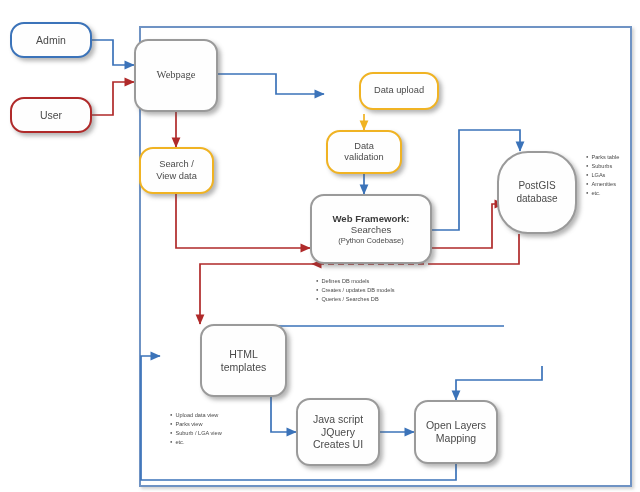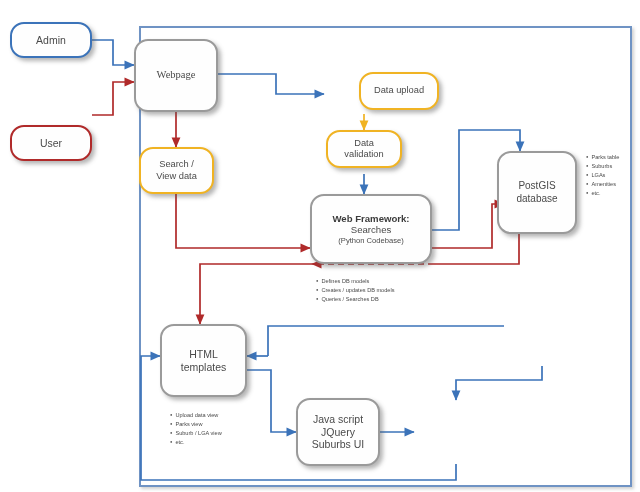--- a/index.html
+++ b/index.html
@@ -19,25 +19,25 @@
   .n-yellow{border:2.6px solid #f0b323;}
   .n-gray{border:2.2px solid #9a9a9a;}
 
   .bullets{position:absolute;color:#4a4a4a;font-size:5.6px;line-height:1.62;}
   .bullets div{white-space:nowrap;}
   .bullets div::before{content:"\25CF";font-size:4px;vertical-align:middle;margin-right:3px;color:#4a4a4a;}
 
   .t-admin,.t-user{font-size:10.5px;}
   .t-web{font-size:10.5px;font-family:Liberation Serif, serif;}
   .t-yellowbox{font-size:9.3px;}
-  .t-pg{font-size:10px;}
+  .t-pg{font-size:10px;border-radius:31px;}
   .t-fw-title{font-size:9.6px;font-weight:bold;color:#3c3c3c;}
   .t-fw-sub{font-size:9.6px;}
   .t-fw-small{font-size:7.6px;}
-  .t-html{font-size:10.5px;}
+  .t-html{font-size:10.5px;margin-left:40px;}
   .t-js{font-size:10.5px;}
   .t-ol{font-size:10.5px;}
   .t-css{font-size:10.5px;}
   .outerframe{position:absolute;box-sizing:border-box;border:2px solid #6f93c4;
         box-shadow:2px 2px 3px rgba(120,120,120,.35);background:transparent;}
 </style>
 </head>
 <body>
 
 <div id="canvas">
@@ -95,38 +95,38 @@
         <path d="M542,358 L542,372 L456,372 L456,392" stroke="#3b73b9" marker-end="url(#ab)"></path>
 
         <path d="M456,456 L456,472 L141,472 L141,348 L160,348" stroke="#3b73b9" marker-end="url(#ab)"></path>
       </g>
     </svg>
 
     <div class="node n-blue t-admin" style="left:10px;top:14px;width:82px;height:36px;">
       <span class="ln">Admin</span>
     </div>
 
-    <div class="node n-red t-user" style="left:10px;top:89px;width:82px;height:36px;margin-top:28px;">
+    <div class="node n-red t-user" style="left:10px;top:89px;width:82px;height:36px;">
       <span class="ln">User</span>
     </div>
 
     <div class="node n-gray t-web" style="left:134px;top:31px;width:84px;height:73px;">
       <span class="ln">Webpage</span>
     </div>
 
     <div class="node n-yellow t-yellowbox" style="left:139px;top:139px;width:75px;height:47px;">
       <span class="ln">Search /</span>
       <span class="ln">View data</span>
     </div>
 
     <div class="node n-yellow t-yellowbox" style="left:324px;top:64px;width:80px;height:38px;margin-left:35px;">
       <span class="ln">Data upload</span>
     </div>
 
-    <div class="node n-yellow t-yellowbox" style="left:326px;top:122px;width:76px;height:38px;">
+    <div class="node n-yellow t-yellowbox" style="left:326px;top:122px;width:76px;height:44px;">
       <span class="ln">Data</span>
       <span class="ln">validation</span>
     </div>
 
     <div class="node n-gray" style="left:310px;top:186px;width:122px;height:70px;">
       <span class="ln t-fw-title">Web Framework:</span>
       <span class="ln t-fw-sub">Searches</span>
       <span class="ln t-fw-small">(Python Codebase)</span>
     </div>
 
@@ -157,19 +157,23 @@
     <div class="bullets" style="left:170px;top:403px;">
       <div>Upload data view</div>
       <div>Parks view</div>
       <div>Suburb / LGA view</div>
       <div>etc.</div>
     </div>
 
     <div class="node n-gray t-js" style="left:296px;top:390px;width:84px;height:68px;">
       <span class="ln">Java script</span>
       <span class="ln">JQuery</span>
-      <span class="ln">Suburbs UI</span>
+      <span class="ln">Creates UI</span>
     </div>
 
+    <div class="node n-gray t-ol" style="left:414px;top:392px;width:84px;height:64px;">
+      <span class="ln">Open Layers</span>
+      <span class="ln">Mapping</span>
+    </div>
 
 
   </div>
 </div>
 
 </body></html>

